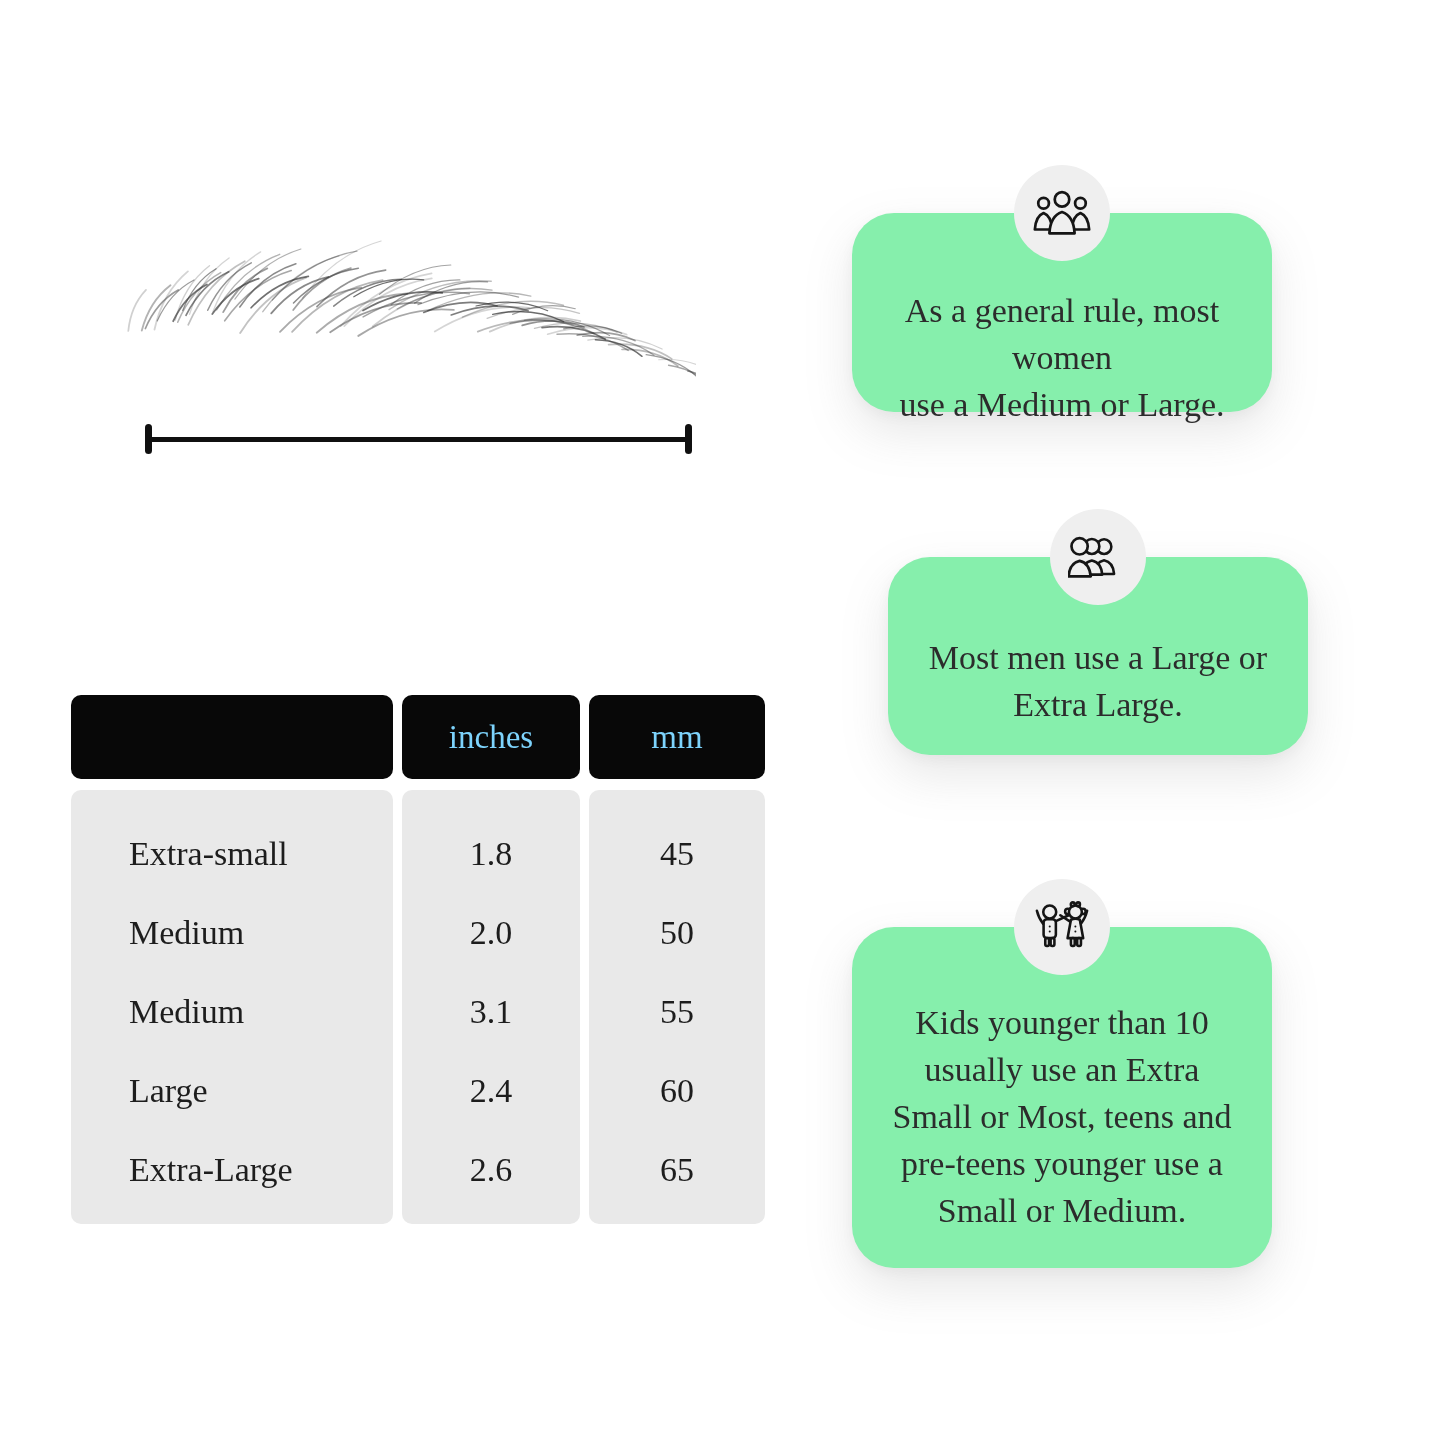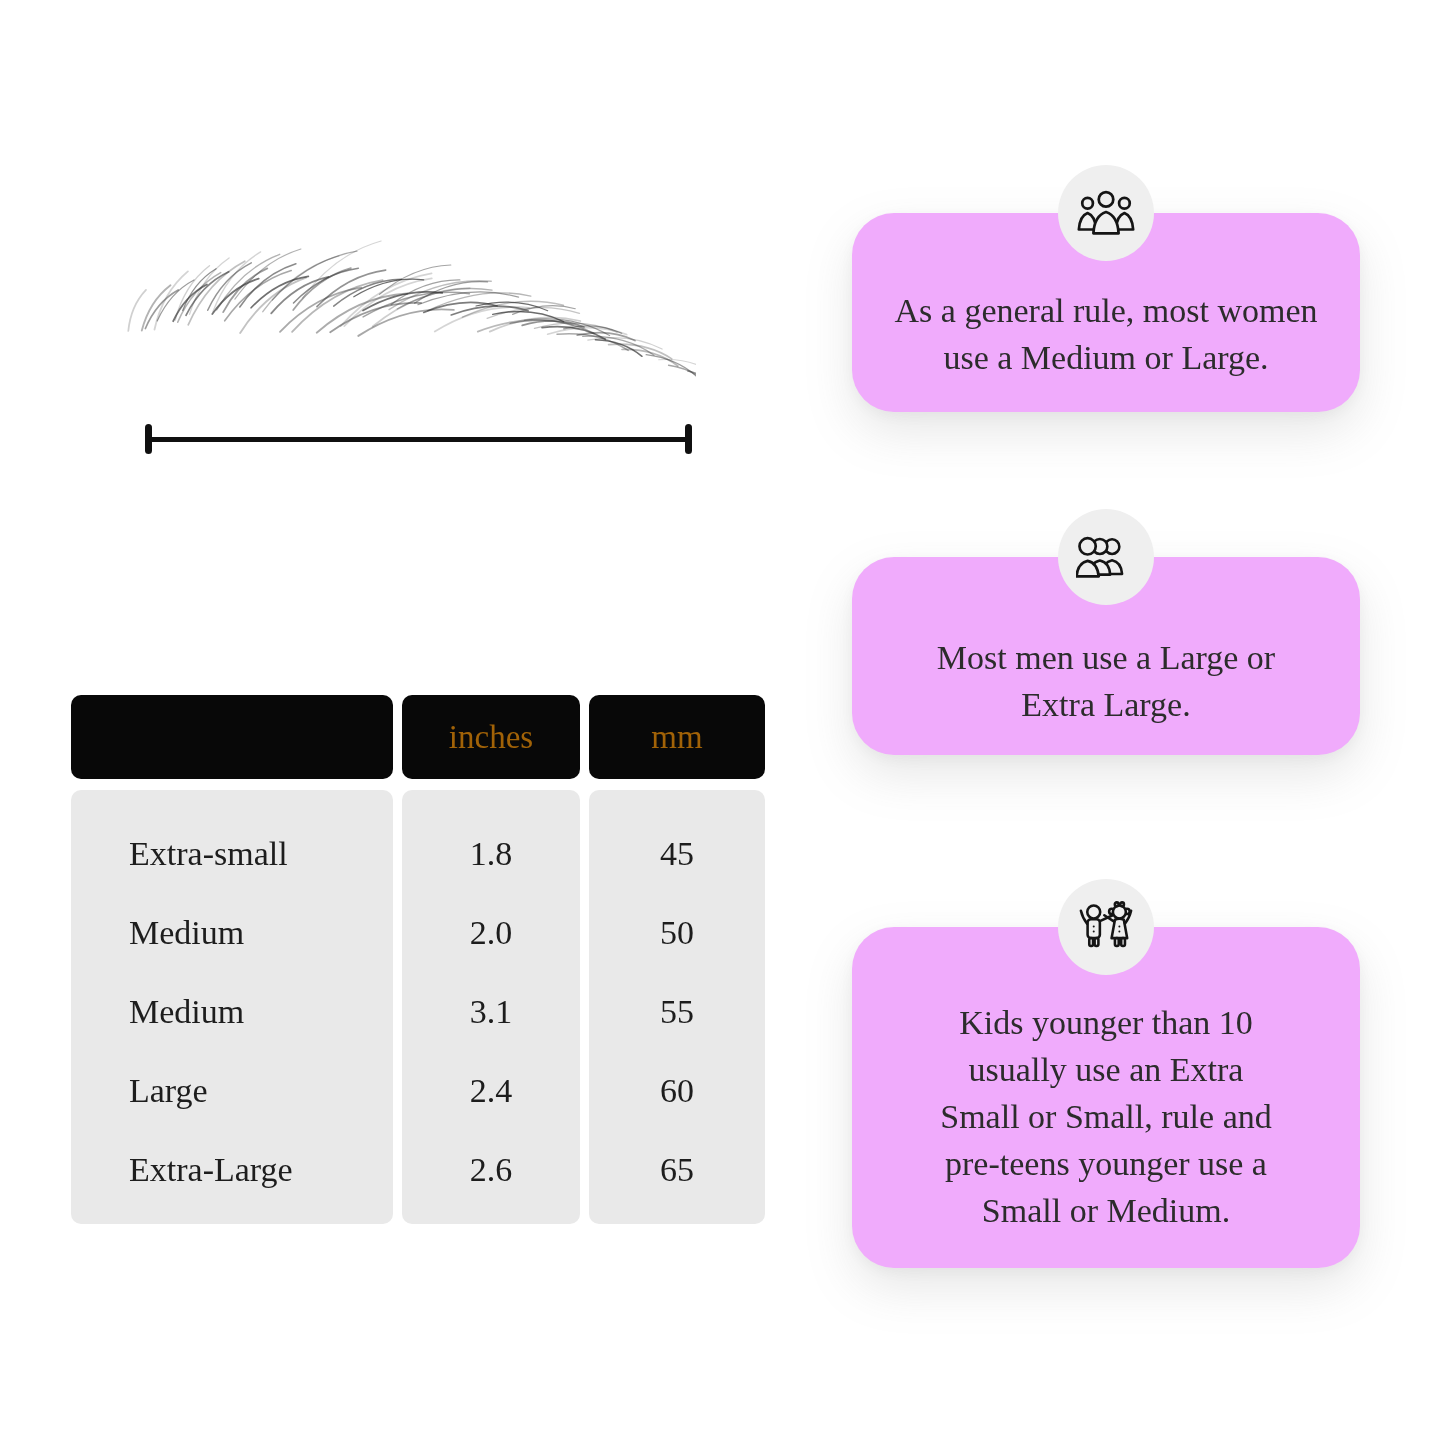--- a/index.html
+++ b/index.html
@@ -13,35 +13,35 @@
   .mline .bar{position:absolute;left:2px;right:2px;top:13px;height:5px;background:#101010;border-radius:3px;}
   .mline .tick{position:absolute;top:0;width:7px;height:30px;background:#101010;border-radius:4px;}
   .tick-left{left:-2px;}
   .tick-right{right:-2px;}
   .caption{
     position:absolute;left:100px;top:504px;width:614px;text-align:center;
     font-size:36px;line-height:50px;color:#242424;
   }
   
   .thead{position:absolute;left:71px;top:695px;display:grid;grid-template-columns:322px 178px 176px;column-gap:9px;}
-  .hc{height:84px;background:#080808;border-radius:10px;color:#a16207;font-size:33px;
+  .hc{height:84px;background:#080808;border-radius:10px;color:#7dd3fc;font-size:33px;
       display:flex;align-items:center;justify-content:center;}
   .tbody{position:absolute;left:71px;top:790px;display:grid;grid-template-columns:322px 178px 176px;column-gap:9px;}
   .bcol{background:#e9e9e9;border-radius:10px;height:434px;box-sizing:border-box;
         padding:24px 0 15px;display:flex;flex-direction:column;}
   .cell{height:81px;display:flex;align-items:center;font-size:34px;color:#1d1d1d;}
   .bcol-sizes .cell{padding-left:58px;}
   .bcol-nums .cell{justify-content:center;}
   
   .card{
-    position:absolute;left:852px;width:508px;background:#f0abfc;border-radius:42px;
+    position:absolute;left:852px;width:420px;background:#86efac;border-radius:42px;
     box-shadow:0 20px 48px rgba(120,120,120,0.18), 0 4px 14px rgba(0,0,0,0.04);
   }
   #card-women{top:213px;height:199px;}
-  #card-men{top:557px;height:198px;}
+  #card-men{top:557px;height:198px;margin-left:36px;}
   #card-kids{top:927px;height:341px;}
   .icon-circle{
     position:absolute;top:-48px;left:50%;transform:translateX(-50%);
     width:96px;height:96px;border-radius:50%;background:#efefef;
     display:flex;align-items:center;justify-content:center;
   }
   .card-lines{position:absolute;left:20px;right:20px;text-align:center;
     font-size:34px;line-height:47px;color:#2c2c2c;}
   #card-women .card-lines{top:74px;}
   #card-men .card-lines{top:77px;}
@@ -233,19 +233,19 @@
         <path d="M9,20 Q5,15 3.5,8.5"></path>
         <rect x="11" y="33" width="3.4" height="7" rx="1.5" fill="#efefef"></rect>
         <rect x="15.8" y="33" width="3.4" height="7" rx="1.5" fill="#efefef"></rect>
         <circle cx="15" cy="22.5" r="0.9" fill="#151515" stroke="none"></circle>
         <circle cx="15" cy="27" r="0.9" fill="#151515" stroke="none"></circle>
       </svg>
     </div>
     <div class="card-lines">
       <div>Kids younger than 10</div>
       <div>usually use an Extra</div>
-      <div>Small or Small, rule and</div>
+      <div>Small or Most, teens and</div>
       <div>pre-teens younger use a</div>
       <div>Small or Medium.</div>
     </div>
   </div>
 
 </div>
 
 </body></html>

